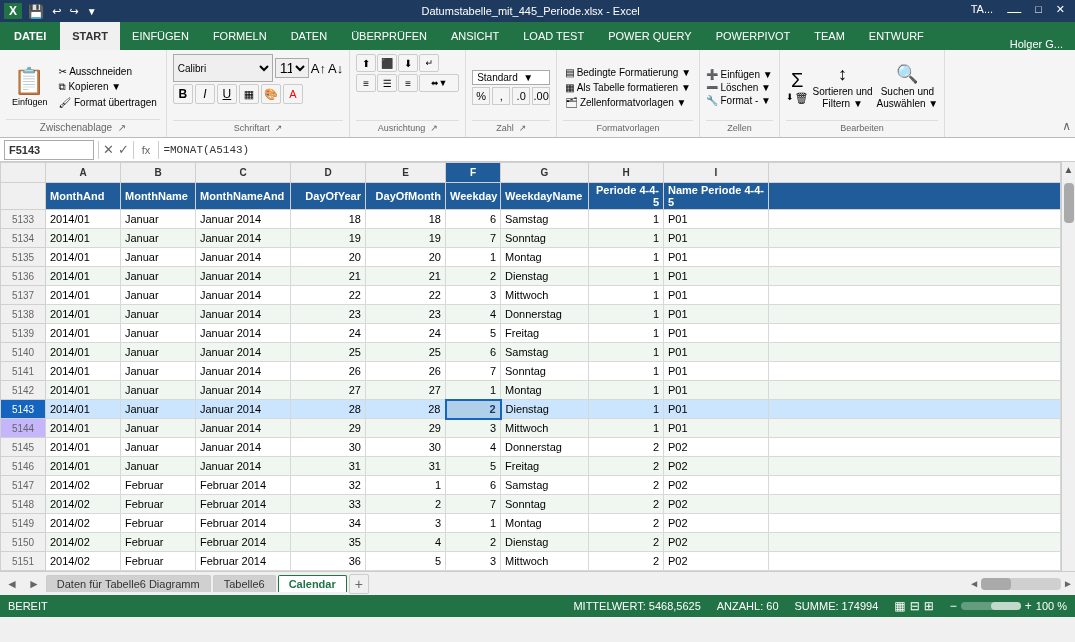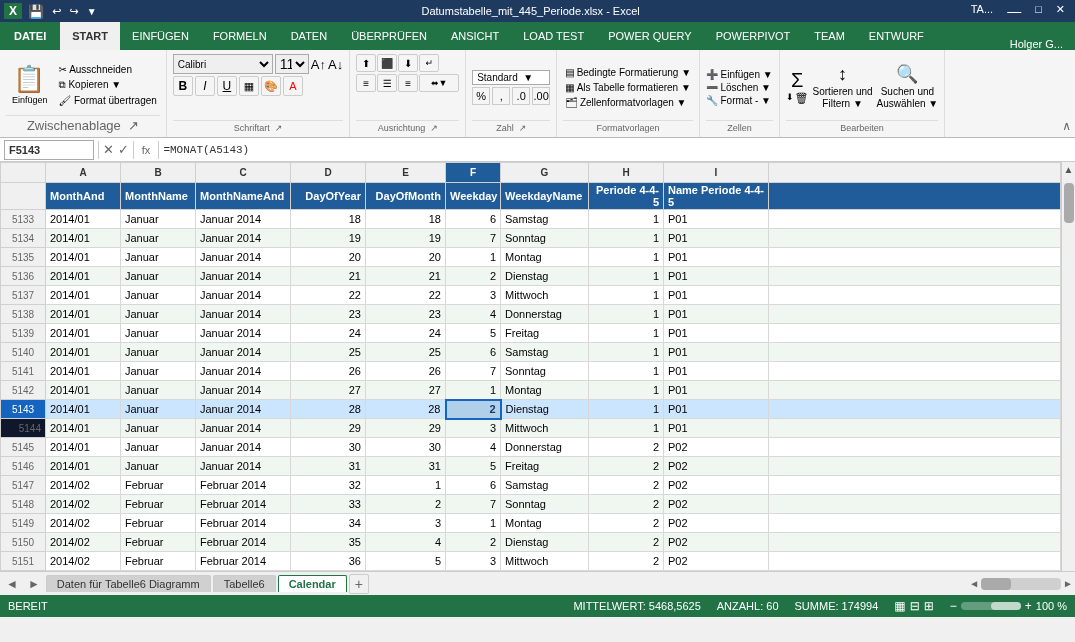--- a/index.html
+++ b/index.html
@@ -51,27 +51,27 @@
       <div style="display: flex; flex-direction: column; align-items: center; padding: 2px 6px; cursor: pointer; font-size: 10px; min-width: 40px;">
         <span style="font-size: 26px;">📋</span>
         <span style="font-size: 9px;">Einfügen</span>
       </div>
       <div style="display: flex; flex-direction: column; gap: 2px;">
         <div style="display: flex; align-items: center; gap: 2px; cursor: pointer; font-size: 10px; padding: 1px 3px;">✂ Ausschneiden</div>
         <div style="display: flex; align-items: center; gap: 2px; cursor: pointer; font-size: 10px; padding: 1px 3px;">⧉ Kopieren ▼</div>
         <div style="display: flex; align-items: center; gap: 2px; cursor: pointer; font-size: 10px; padding: 1px 3px;">🖌 Format übertragen</div>
       </div>
     </div>
-    <div style="font-size: 13px; color: #666; text-align: center; border-top: 1px solid #ddd; padding-top: 2px;">Zwischenablage &nbsp;↗</div>
+    <div style="font-size: 10px; color: #666; text-align: center; border-top: 1px solid #ddd; padding-top: 2px;">Zwischenablage &nbsp;↗</div>
   </div>
 
   <div style="display: flex; flex-direction: column; border-right: 1px solid #ddd; padding: 4px 6px; min-width: 160px;">
     <div style="display: flex; flex-direction: column; gap: 2px; flex: 1;">
       <div style="display: flex; gap: 2px; align-items: center;">
-        <select style="width: 100px; height: 20px; font-size: 10px; border: 1px solid #aaa;"><option>Calibri</option></select>
+        <select style="width: 100px; height: 28px; font-size: 10px; border: 1px solid #aaa;"><option>Calibri</option></select>
         <select style="width: 34px; height: 20px; font-size: 14px; border: 1px solid #aaa;"><option>11</option></select>
         <div style="cursor: pointer; font-size: 13px;">A↑</div>
         <div style="cursor: pointer; font-size: 13px;">A↓</div>
       </div>
       <div style="display: flex; gap: 2px; align-items: center;">
         <div style="width: 20px; height: 20px; display: flex; align-items: center; justify-content: center; cursor: pointer; font-weight: bold; border: 1px solid #ccc; border-radius: 2px; font-size: 12px;">B</div>
         <div style="width: 20px; height: 20px; display: flex; align-items: center; justify-content: center; cursor: pointer; font-style: italic; border: 1px solid #ccc; border-radius: 2px; font-size: 12px;">I</div>
         <div style="width: 20px; height: 20px; display: flex; align-items: center; justify-content: center; cursor: pointer; text-decoration: underline; border: 1px solid #ccc; border-radius: 2px; font-size: 12px;">U</div>
         <div style="width: 20px; height: 20px; display: flex; align-items: center; justify-content: center; cursor: pointer; border: 1px solid #ccc; border-radius: 2px; font-size: 11px;">▦</div>
         <div style="width: 20px; height: 20px; display: flex; align-items: center; justify-content: center; cursor: pointer; border: 1px solid #ccc; border-radius: 2px; font-size: 11px;">🎨</div>
@@ -358,21 +358,21 @@
     <td style="background: #cce5ff; border: 1px solid #d8d8d8; padding: 1px 4px; font-size: 11px;">Januar 2014</td>
     <td style="background: #cce5ff; border: 1px solid #d8d8d8; padding: 1px 4px; font-size: 11px; text-align: right;">28</td>
     <td style="background: #cce5ff; border: 1px solid #d8d8d8; padding: 1px 4px; font-size: 11px; text-align: right;">28</td>
     <td style="background: #b0cfe8; border: 2px solid #1565c0; padding: 1px 4px; font-size: 11px; text-align: right; font-weight: bold; color: #1a3a6a;">2</td>
     <td style="background: #cce5ff; border: 1px solid #d8d8d8; padding: 1px 4px; font-size: 11px;">Dienstag</td>
     <td style="background: #cce5ff; border: 1px solid #d8d8d8; padding: 1px 4px; font-size: 11px; text-align: right;">1</td>
     <td style="background: #cce5ff; border: 1px solid #d8d8d8; padding: 1px 4px; font-size: 11px;">P01</td>
     <td style="background: #cce5ff; border: 1px solid #d8d8d8;"></td>
   </tr>
           <tr>
-    <td style="background: #0f172a; text-align: right; font-size: 10px; color: #666; border: 1px solid #d0d0d0; height: 19px; padding: 1px 4px;">5144</td>
+    <td style="background: #c4b5fd; text-align: center; font-size: 10px; color: #666; border: 1px solid #d0d0d0; height: 19px; padding: 1px 4px;">5144</td>
     <td style="background: #f0f7f0; border: 1px solid #d8d8d8; padding: 1px 4px; font-size: 11px;">2014/01</td>
     <td style="background: #f0f7f0; border: 1px solid #d8d8d8; padding: 1px 4px; font-size: 11px;">Januar</td>
     <td style="background: #f0f7f0; border: 1px solid #d8d8d8; padding: 1px 4px; font-size: 11px;">Januar 2014</td>
     <td style="background: #f0f7f0; border: 1px solid #d8d8d8; padding: 1px 4px; font-size: 11px; text-align: right;">29</td>
     <td style="background: #f0f7f0; border: 1px solid #d8d8d8; padding: 1px 4px; font-size: 11px; text-align: right;">29</td>
     <td style="background: #f0f7f0; border: 1px solid #d8d8d8; padding: 1px 4px; font-size: 11px; text-align: right; font-weight: normal; color: inherit;">3</td>
     <td style="background: #f0f7f0; border: 1px solid #d8d8d8; padding: 1px 4px; font-size: 11px;">Mittwoch</td>
     <td style="background: #f0f7f0; border: 1px solid #d8d8d8; padding: 1px 4px; font-size: 11px; text-align: right;">1</td>
     <td style="background: #f0f7f0; border: 1px solid #d8d8d8; padding: 1px 4px; font-size: 11px;">P01</td>
     <td style="background: #f0f7f0; border: 1px solid #d8d8d8;"></td>

